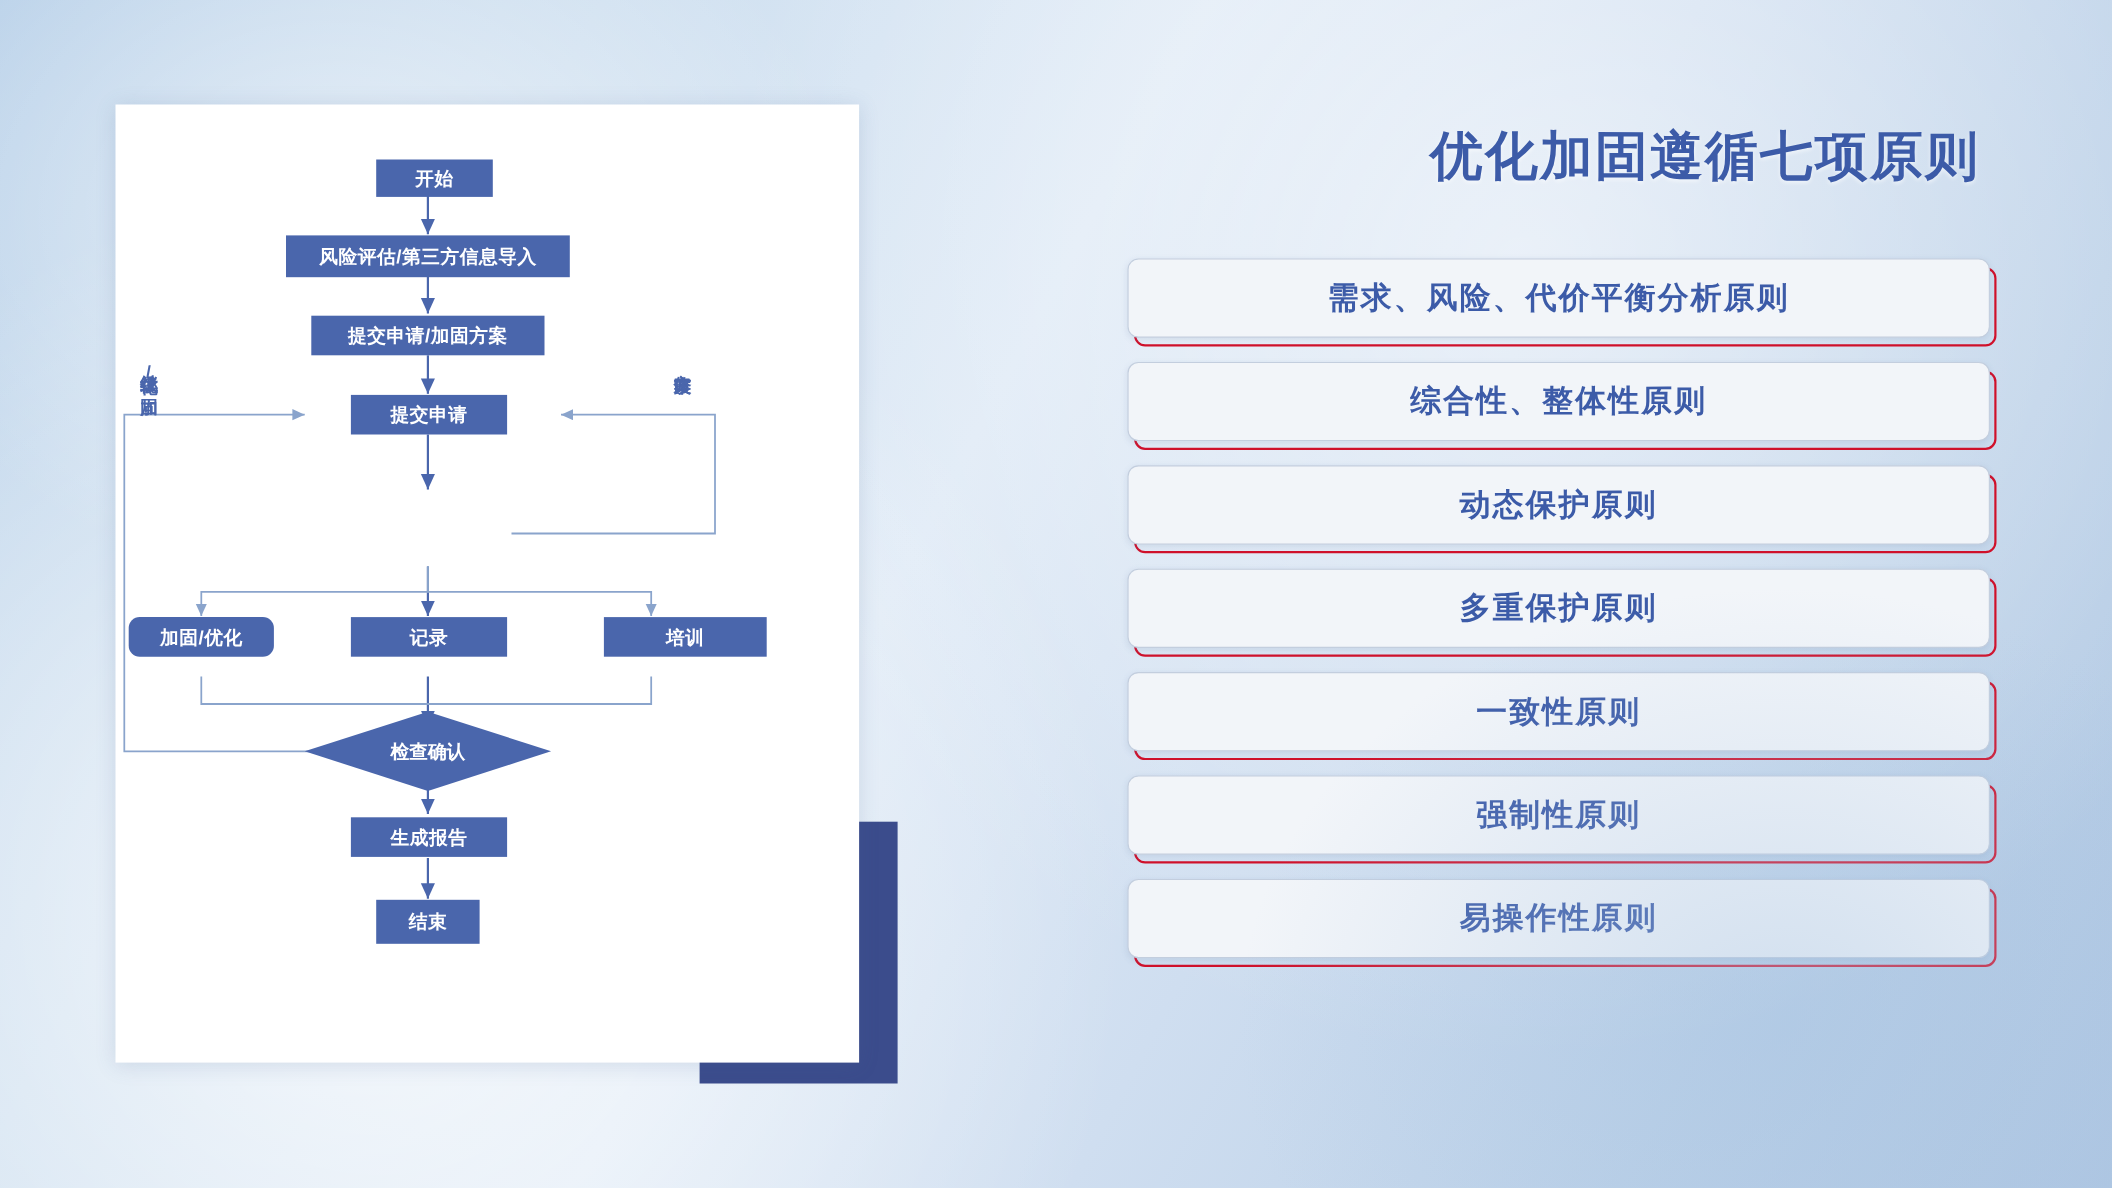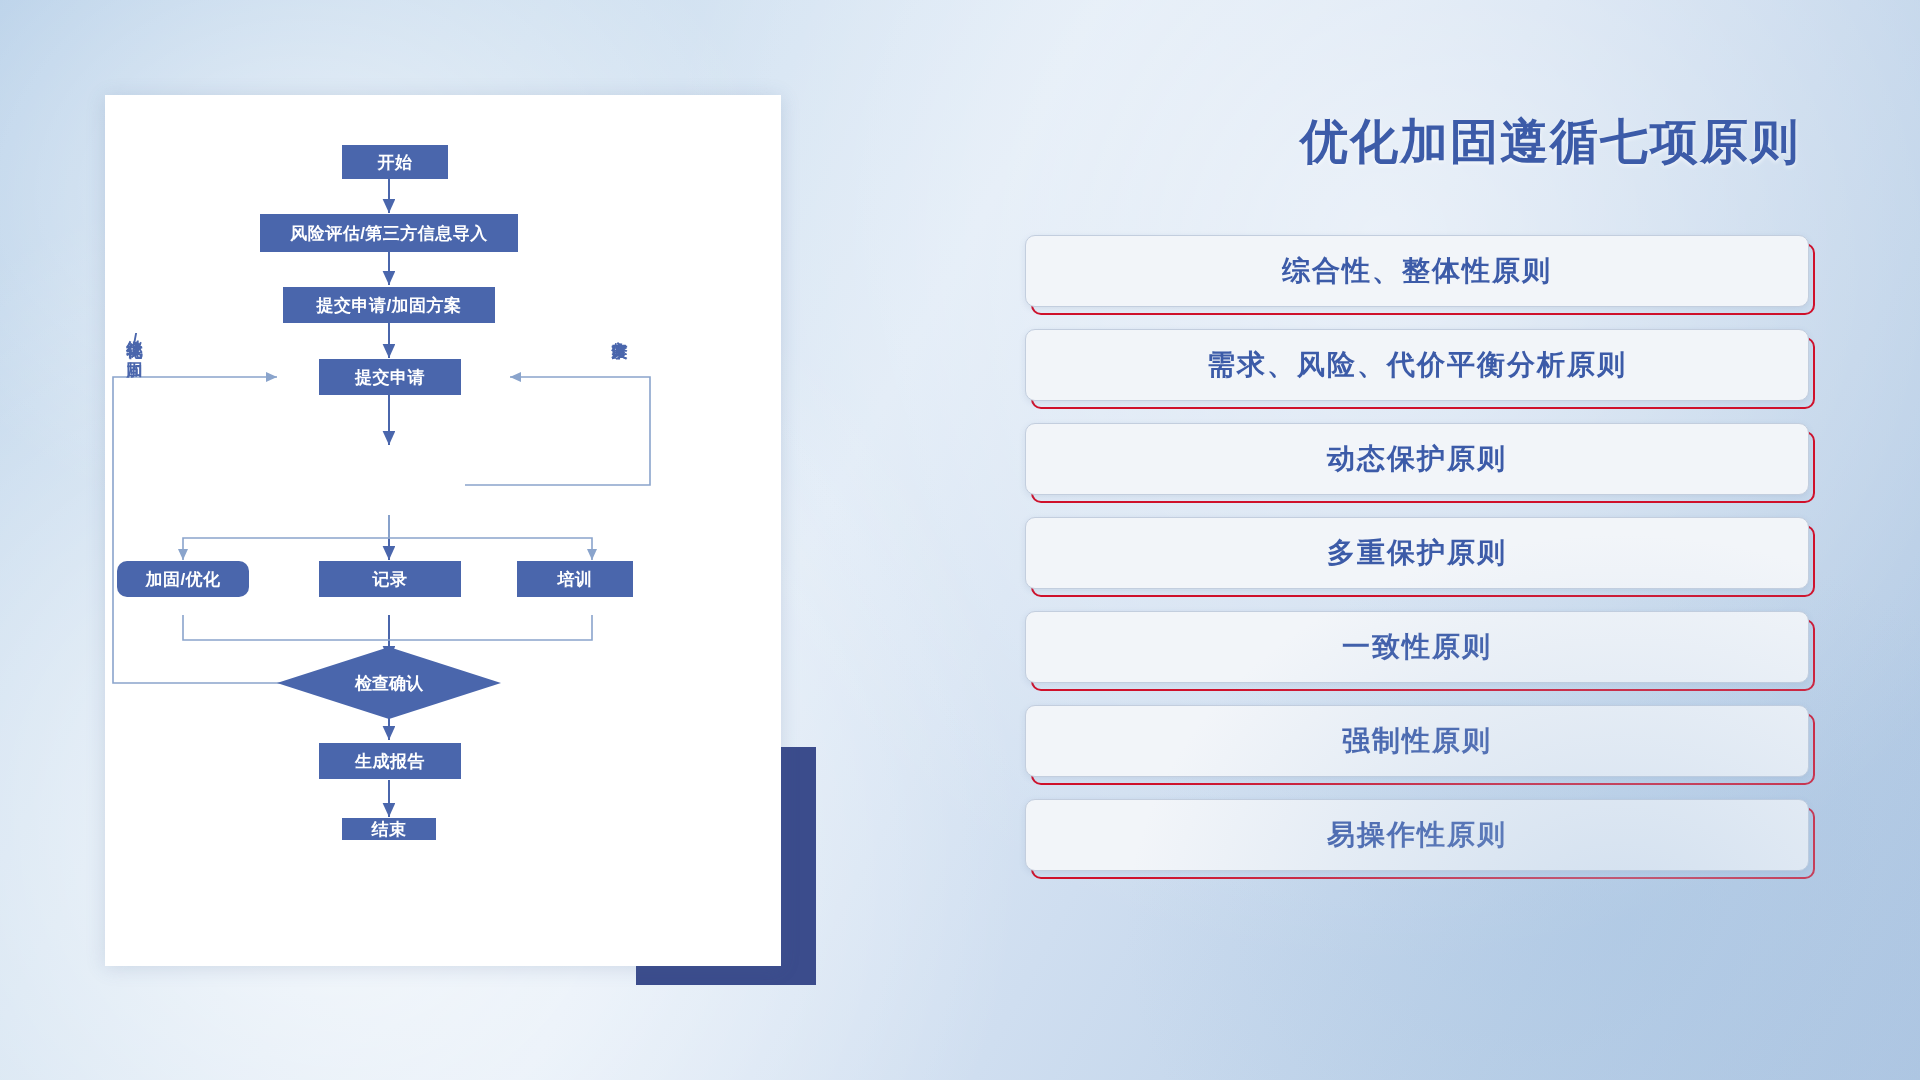--- a/index.html
+++ b/index.html
@@ -220,64 +220,64 @@
 
 
       <div class="node" style="left:12px; top:466px; width:132px; height:36px;border-radius:10px;">
         <span>加固/优化</span>
       </div>
 
       <div class="node" style="left:214px; top:466px; width:142px; height:36px;">
         <span>记录</span>
       </div>
 
-      <div class="node" style="left:412px; top:466px; width:116px; height:36px;">
+      <div class="node" style="left:444px; top:466px; width:148px; height:36px;">
         <span>培训</span>
       </div>
 
       <div class="diamond-wrap" style="left:172px; top:552px; width:224px; height:72px;">
         <div class="diamond-shape"></div>
         <span class="diamond-label">检查确认</span>
       </div>
 
       <div class="node" style="left:214px; top:648px; width:142px; height:36px;">
         <span>生成报告</span>
       </div>
 
-      <div class="node" style="left:237px; top:723px; width:94px; height:22px;">
+      <div class="node" style="left:237px; top:723px; width:94px; height:40px;">
         <span>结束</span>
       </div>
 
       <div class="side-label" style="left:20px; top:232px; height:130px;">
         <span>继续优化/加固</span>
       </div>
 
       <div class="side-label" style="left:505px; top:232px; height:110px;">
         <span>方案修改</span>
       </div>
 
     </div>
   </div>
 
   <div class="right-title">优化加固遵循七项原则</div>
 
   <div class="principles">
 
     <div class="principle">
       <div class="shadow"></div>
+      <div class="pill">需求、风险、代价平衡分析原则</div>
+    </div>
+
+    <div class="principle">
+      <div class="shadow"></div>
       <div class="pill">综合性、整体性原则</div>
     </div>
 
     <div class="principle">
       <div class="shadow"></div>
-      <div class="pill">需求、风险、代价平衡分析原则</div>
-    </div>
-
-    <div class="principle">
-      <div class="shadow"></div>
       <div class="pill">动态保护原则</div>
     </div>
 
     <div class="principle">
       <div class="shadow"></div>
       <div class="pill">多重保护原则</div>
     </div>
 
     <div class="principle">
       <div class="shadow"></div>

